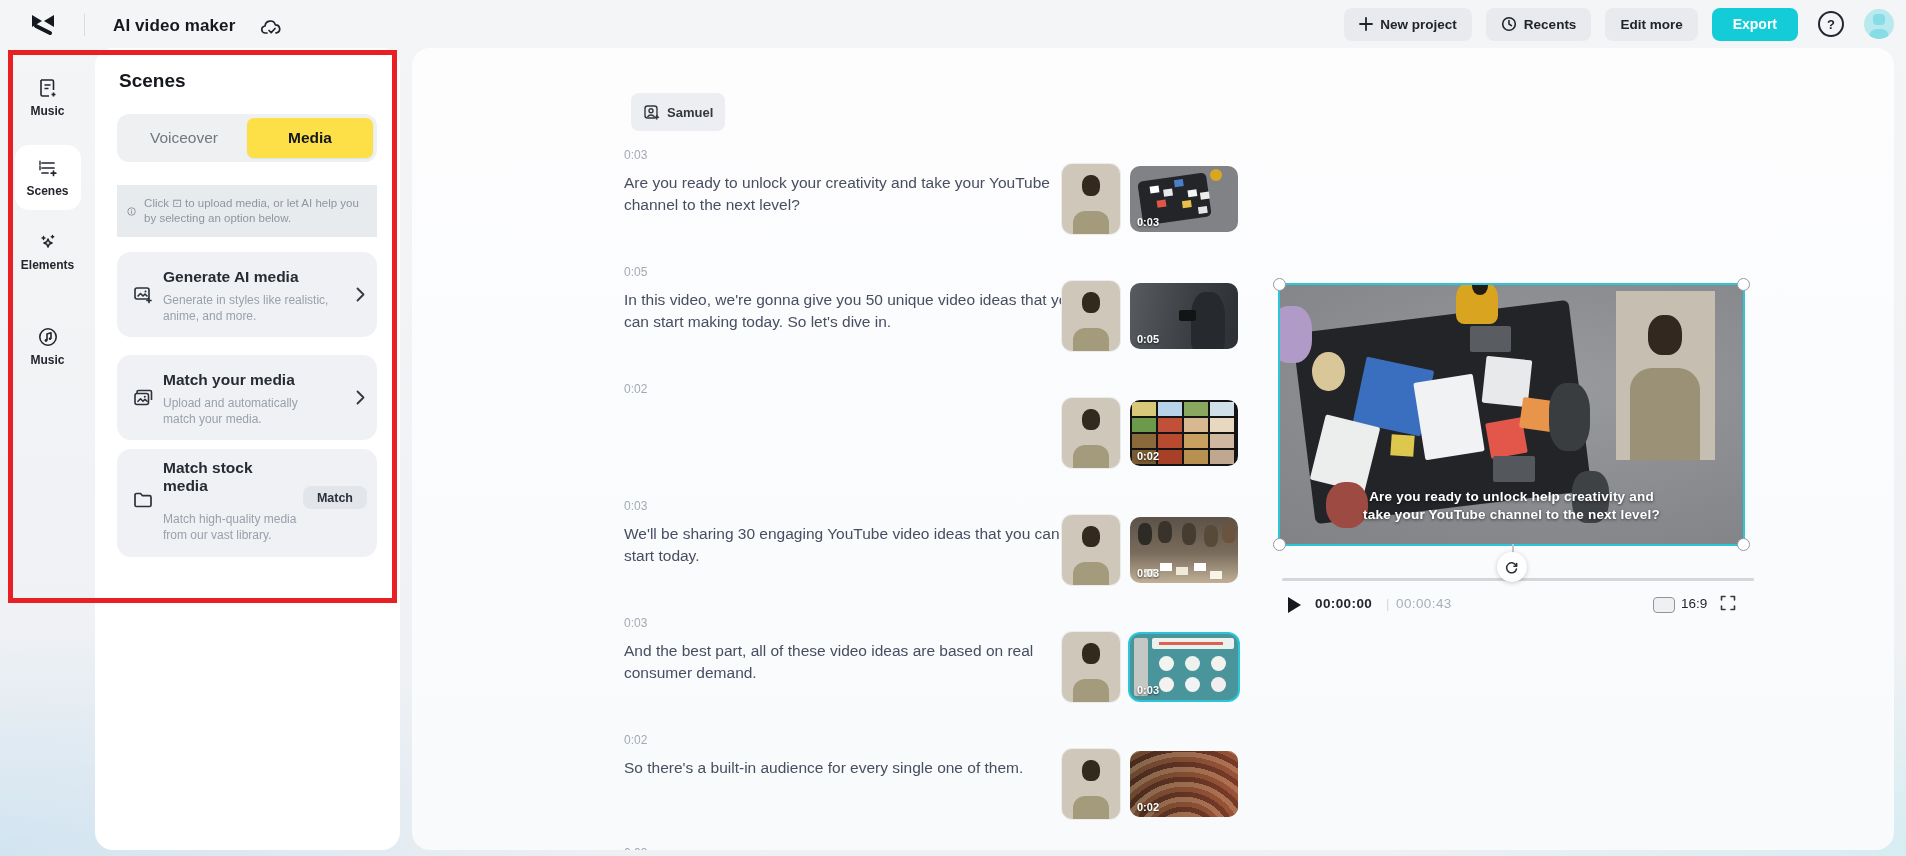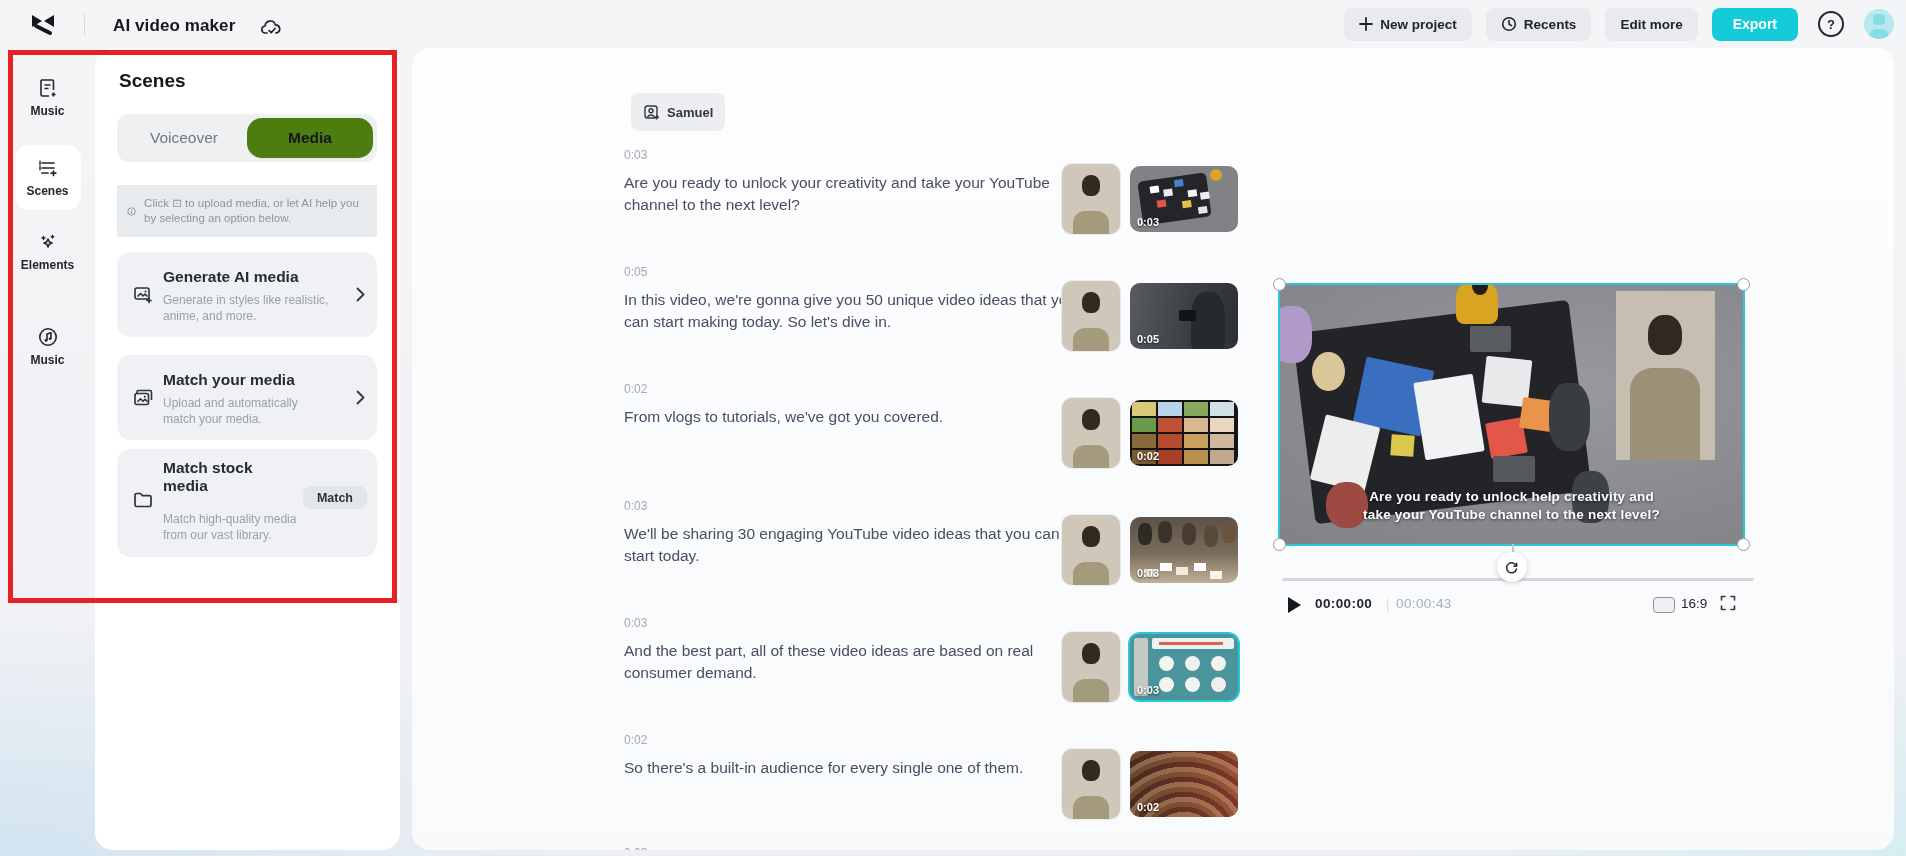--- a/index.html
+++ b/index.html
@@ -27,21 +27,21 @@
   
   .rail{position:absolute;left:0;top:48px;width:95px;display:flex;flex-direction:column;align-items:center}
   .rail-item{width:66px;display:flex;flex-direction:column;align-items:center;justify-content:center;gap:5px;border-radius:14px;font-size:12px;font-weight:600;color:#23262e;cursor:pointer;padding:9px 0}
   .rail-item.active{background:#fff;padding:12px 0}
   .rail-item svg{display:block}
   
   .panel{position:absolute;left:95px;top:48px;width:305px;height:802px;background:#fff;border-radius:18px;box-sizing:border-box}
   .panel-title{position:absolute;left:24px;top:22px;font-size:19px;font-weight:700;color:#14171d}
   .tabs{position:absolute;left:22px;top:66px;width:260px;height:48px;background:#eef0f2;border-radius:12px}
   .tab-voice{position:absolute;left:4px;top:4px;width:126px;bottom:4px;display:flex;align-items:center;justify-content:center;font-size:15.5px;color:#70777f;cursor:pointer;border-radius:9px}
-  .tab-media{position:absolute;left:50%;top:4px;right:4px;bottom:4px;background:#4d7c0f;border-radius:15px;display:flex;align-items:center;justify-content:center;font-size:15.5px;font-weight:700;color:#14171d;cursor:pointer;box-shadow:0 1px 2px rgba(20,23,28,.06)}
+  .tab-media{position:absolute;left:50%;top:4px;right:4px;bottom:4px;background:#fde047;border-radius:7px;display:flex;align-items:center;justify-content:center;font-size:15.5px;font-weight:700;color:#14171d;cursor:pointer;box-shadow:0 1px 2px rgba(20,23,28,.06)}
   .infobox{position:absolute;left:22px;top:137px;width:260px;height:52px;background:#e8ebee;border-radius:0;display:flex;align-items:center;gap:8px;padding:0 12px 0 10px;box-sizing:border-box}
   .infobox .txt{font-size:11.5px;line-height:15px;color:#8e95a1}
   .card{position:absolute;left:22px;width:260px;background:#eff1f4;border-radius:14px;cursor:pointer}
   .card-icon{position:absolute;left:15px;top:50%;margin-top:-11px;color:#2c313a}
   .card-title{position:absolute;left:46px;top:16px;font-size:15.5px;font-weight:600;color:#272b33}
   .card-desc{position:absolute;left:46px;top:40px;width:168px;font-size:12px;line-height:16px;color:#9aa1ac}
   .card-chev{position:absolute;right:12px;top:50%;margin-top:-8px;color:#33383f}
   .card3 .card-title{top:10px;width:110px;line-height:18px}
   .card3 .card-desc{top:62px;width:150px}
   .card3 .card-icon{top:40px;margin-top:0}
@@ -266,21 +266,20 @@
   <div class="row" style="top:217px">
     <div class="stime">0:05</div>
     <div class="stext">In this video, we're gonna give you 50 unique video ideas that you can start making today. So let's dive in.</div>
     <div class="athumb"></div>
     <div class="vthumb t2">
         <span class="dur">0:05</span>
       </div>
   </div>
   <div class="row" style="top:334px">
     <div class="stime">0:02</div>
-    <div class="stext">From vlogs to tutorials, we've got you covered.</div>
     <div class="athumb"></div>
     <div class="vthumb t3">
         <i class="bits"></i>
         <span class="dur">0:02</span>
       </div>
   </div>
   <div class="row" style="top:451px">
     <div class="stime">0:03</div>
     <div class="stext">We'll be sharing 30 engaging YouTube video ideas that you can start today.</div>
     <div class="athumb"></div>

